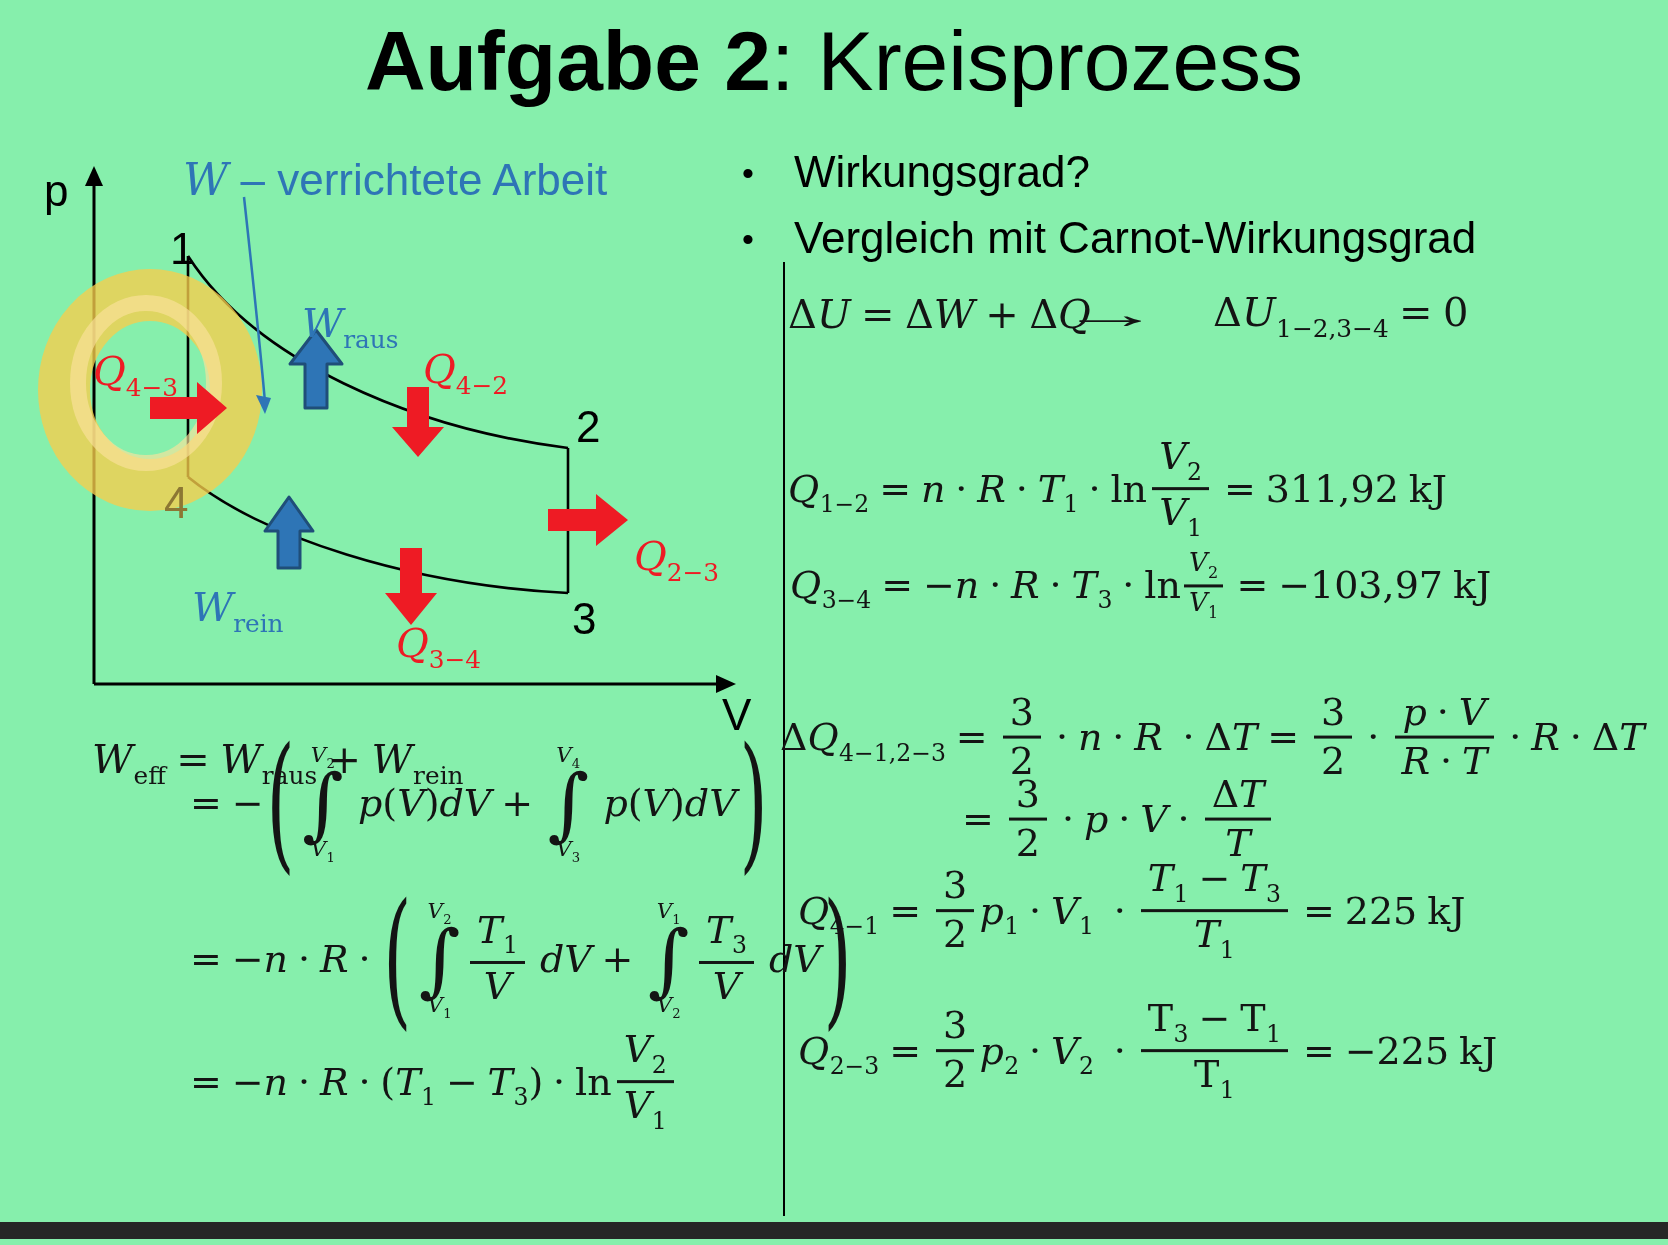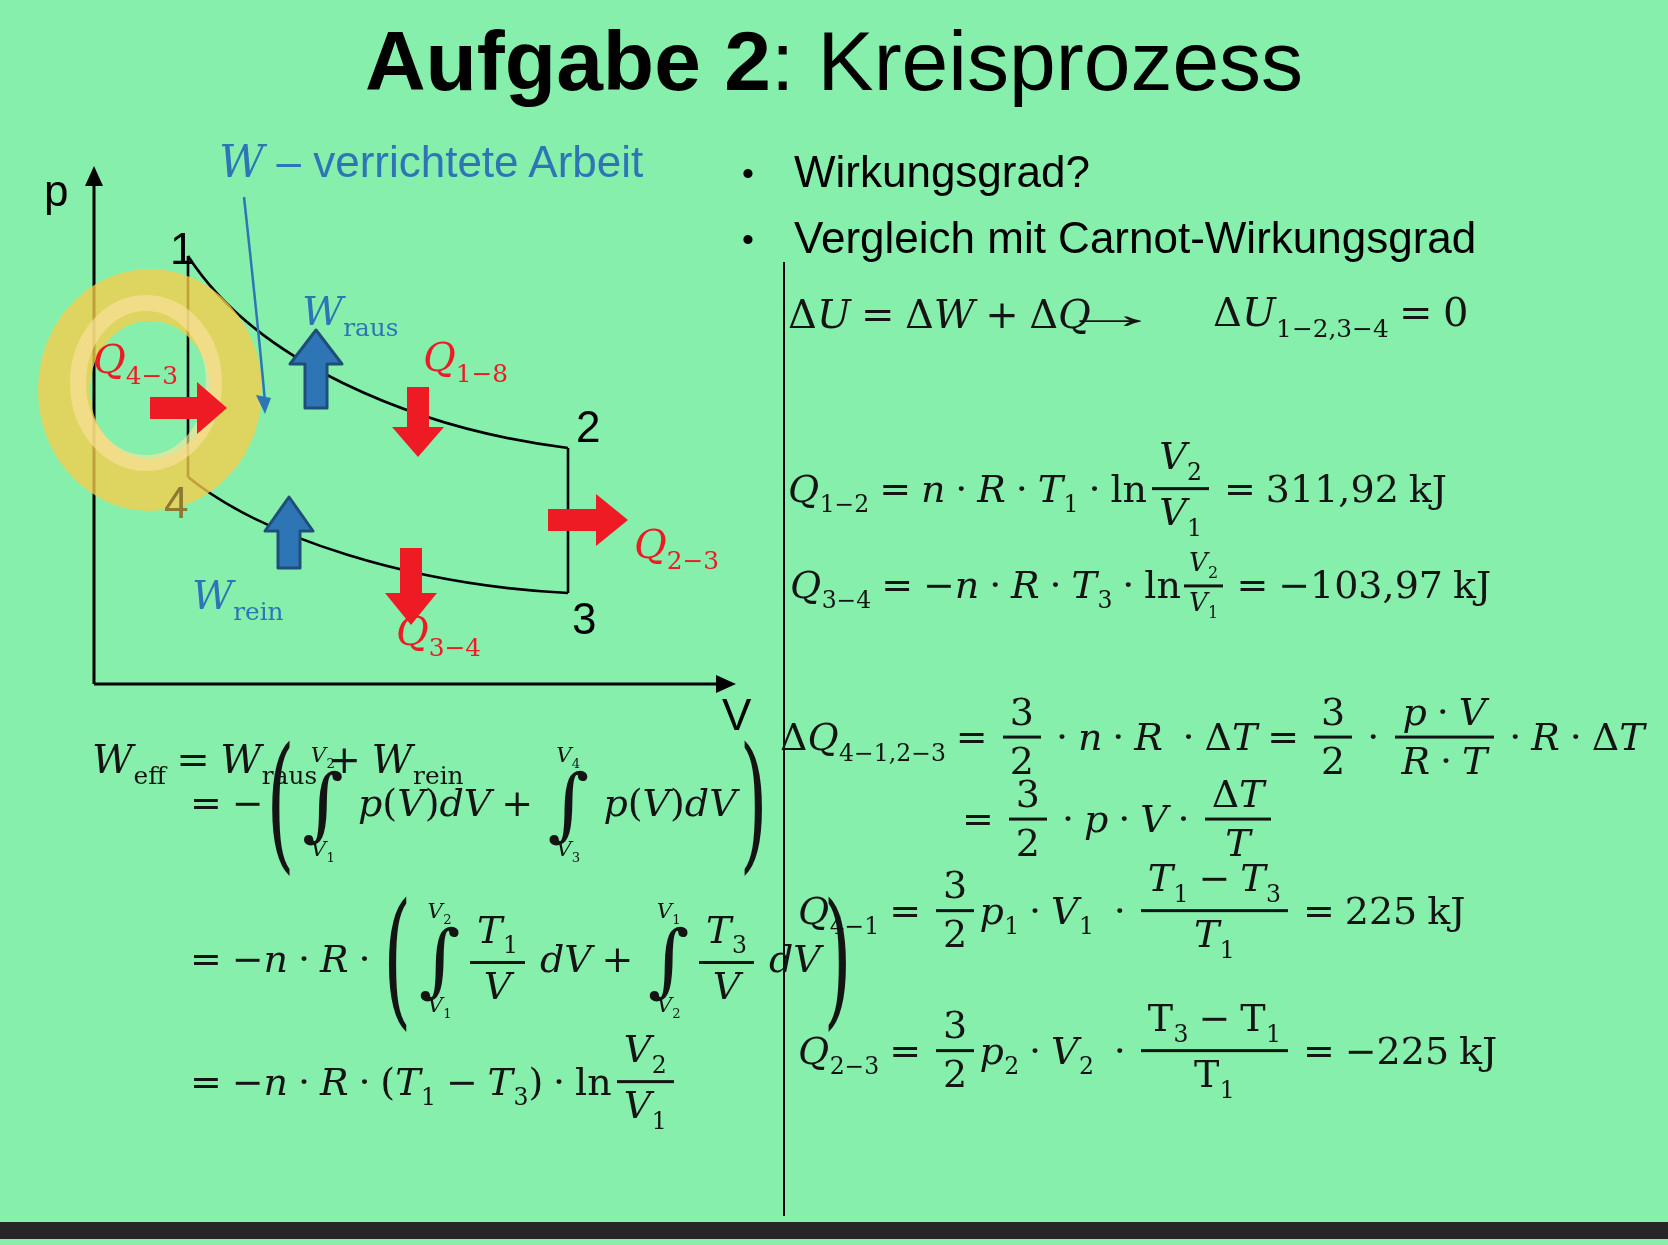--- a/index.html
+++ b/index.html
@@ -13,21 +13,21 @@
   
   .bullets{left:742px;top:150px;font-size:44px;line-height:1.0;}
   .bullets .li{display:flex;align-items:flex-start;margin-bottom:22px;}
   .bullets .dot{width:52px;font-size:34px;padding-top:6px;}
   
   .axlbl{font-size:44px;}
   .ptlbl{font-size:44px;}
   .olive{color:var(--olive,#8C7733);}
   .bluetxt{color:var(--blue,#2E75B6);}
   .redtxt{color:var(--red,#EE1B24);}
-  .dlabel{font-family:"DejaVu Serif",serif;font-size:40px;}
+  .dlabel{font-family:"DejaVu Serif",serif;font-size:40px;margin-top:12px;}
   .dlabel .it{font-style:italic;}
   .dlabel sub{font-size:0.62em;font-style:normal;vertical-align:-0.45em;letter-spacing:0;}
   .annot{font-size:44px;color:var(--blue,#2E75B6);}
   .annot .w{font-family:"DejaVu Serif",serif;font-style:italic;}
   
   .math{font-family:"DejaVu Serif","Liberation Serif",serif;color:#141414;font-size:38px;white-space:nowrap;}
   .f40{font-size:40px;}
   .math .mi{font-style:italic;}
   .math .mo{font-style:normal;}
   .math .up,.math .up span{font-style:normal !important;}
@@ -92,35 +92,35 @@
     <rect x="783" y="262" width="2" height="954" class="divider"></rect>
   </svg>
 
   <div class="abs axlbl" style="left:44px;top:166px;">p</div>
   <div class="abs axlbl" style="left:722px;top:690px;">V</div>
   <div class="abs ptlbl" style="left:170px;top:224px;">1</div>
   <div class="abs ptlbl" style="left:576px;top:402px;">2</div>
   <div class="abs ptlbl" style="left:572px;top:594px;">3</div>
   <div class="abs ptlbl olive" style="left:164px;top:478px;">4</div>
 
-  <div class="abs annot" style="left:183px;top:136px;margin-left:36px;">
+  <div class="abs annot" style="left:183px;top:154px;">
     <span class="w">W</span><span> – verrichtete Arbeit</span>
   </div>
 
   <div class="abs dlabel bluetxt" style="left:302px;top:288px;">
     <span class="it">W</span><sub>raus</sub>
   </div>
   <div class="abs dlabel bluetxt" style="left:192px;top:572px;">
     <span class="it">W</span><sub>rein</sub>
   </div>
   <div class="abs dlabel redtxt" style="left:93px;top:336px;">
     <span class="it">Q</span><sub>4−3</sub>
   </div>
   <div class="abs dlabel redtxt" style="left:423px;top:334px;">
-    <span class="it">Q</span><sub>1−8</sub>
+    <span class="it">Q</span><sub>4−2</sub>
   </div>
   <div class="abs dlabel redtxt" style="left:634px;top:521px;">
     <span class="it">Q</span><sub>2−3</sub>
   </div>
   <div class="abs dlabel redtxt" style="left:396px;top:608px;">
     <span class="it">Q</span><sub>3−4</sub>
   </div>
 
   <div class="abs bullets">
     <div class="li">

